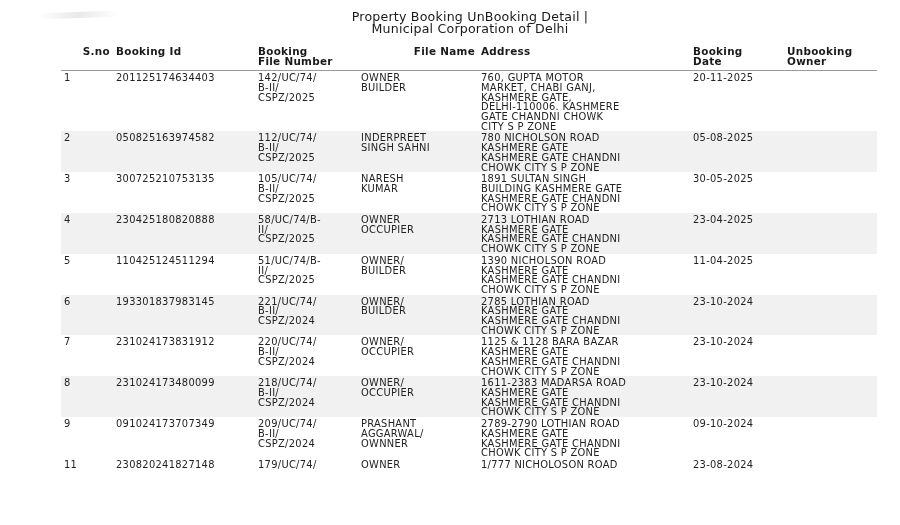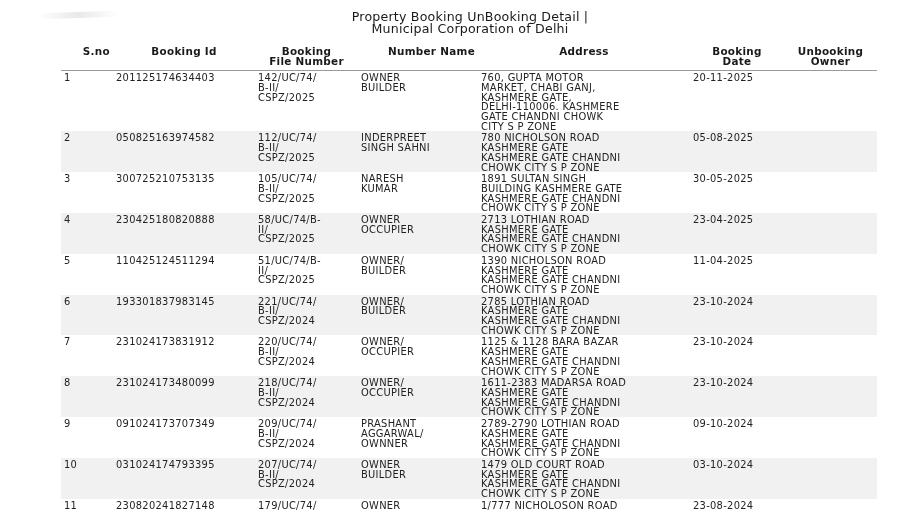--- a/index.html
+++ b/index.html
@@ -13,21 +13,21 @@
       color: #1a1a1a; letter-spacing: 0.2px;
     }
     .title div { white-space: nowrap; }
     table {
       position: absolute; top: 46px; left: 61px; width: 816px;
       border-collapse: collapse; table-layout: fixed;
       font-size: 10px; letter-spacing: 0.3px;
     }
     th {
       font-weight: bold; font-size: 10.4px; line-height: 9.6px;
-      text-align: center; vertical-align: top; color: #1a1a1a;
+      text-align: left; vertical-align: top; color: #1a1a1a;
       padding: 1px 3px 4px 3px; border-bottom: 1px solid #9a9a9a;
     }
     th.left { text-align: right; }
     td {
       vertical-align: top; text-align: left; padding: 2px 3px 0 3px;
       line-height: 9.7px; color: #222; font-size: 9.9px;
       white-space: pre-line; word-break: break-word;
     }
     tr.row { height: 39.3px; }
     tr.row.first { height: 55px; }
@@ -65,21 +65,21 @@
       <col class="c5">
       <col class="c6">
       <col class="c7">
   </colgroup>
   <thead>
     <tr>
       <th class="left" style="white-space:pre-line;">S.no</th>
       <th style="white-space:pre-line;">Booking Id</th>
       <th style="white-space:pre-line;">Booking
 File Number</th>
-      <th class="left" style="white-space:pre-line;">Number Name</th>
+      <th class="left" style="white-space:pre-line;">File Name</th>
       <th style="white-space:pre-line;">Address</th>
       <th style="white-space:pre-line;">Booking
 Date</th>
       <th style="white-space:pre-line;">Unbooking
 Owner</th>
     </tr>
   </thead>
   <tbody>
     <tr class="row first">
       <td>1</td>
@@ -212,35 +212,20 @@
       <td>PRASHANT
 AGGARWAL/
 OWNNER</td>
       <td>2789-2790 LOTHIAN ROAD
 KASHMERE GATE
 KASHMERE GATE CHANDNI
 CHOWK CITY S P ZONE</td>
       <td>09-10-2024</td>
       <td></td>
     </tr>
-    <tr class="row shade">
-      <td>10</td>
-      <td>031024174793395</td>
-      <td>207/UC/74/
-B-II/
-CSPZ/2024</td>
-      <td>OWNER
-BUILDER</td>
-      <td>1479 OLD COURT ROAD
-KASHMERE GATE
-KASHMERE GATE CHANDNI
-CHOWK CITY S P ZONE</td>
-      <td>03-10-2024</td>
-      <td></td>
-    </tr>
     <tr class="row last">
       <td>11</td>
       <td>230820241827148</td>
       <td>179/UC/74/</td>
       <td>OWNER</td>
       <td>1/777 NICHOLOSON ROAD</td>
       <td>23-08-2024</td>
       <td></td>
     </tr>
   </tbody>

